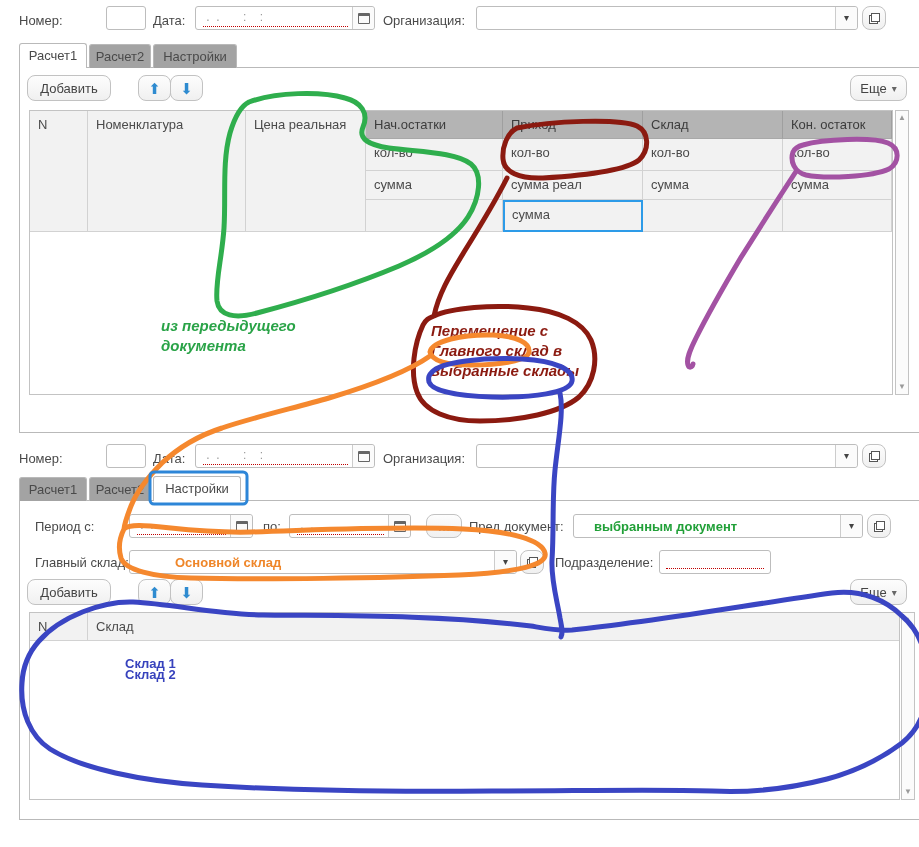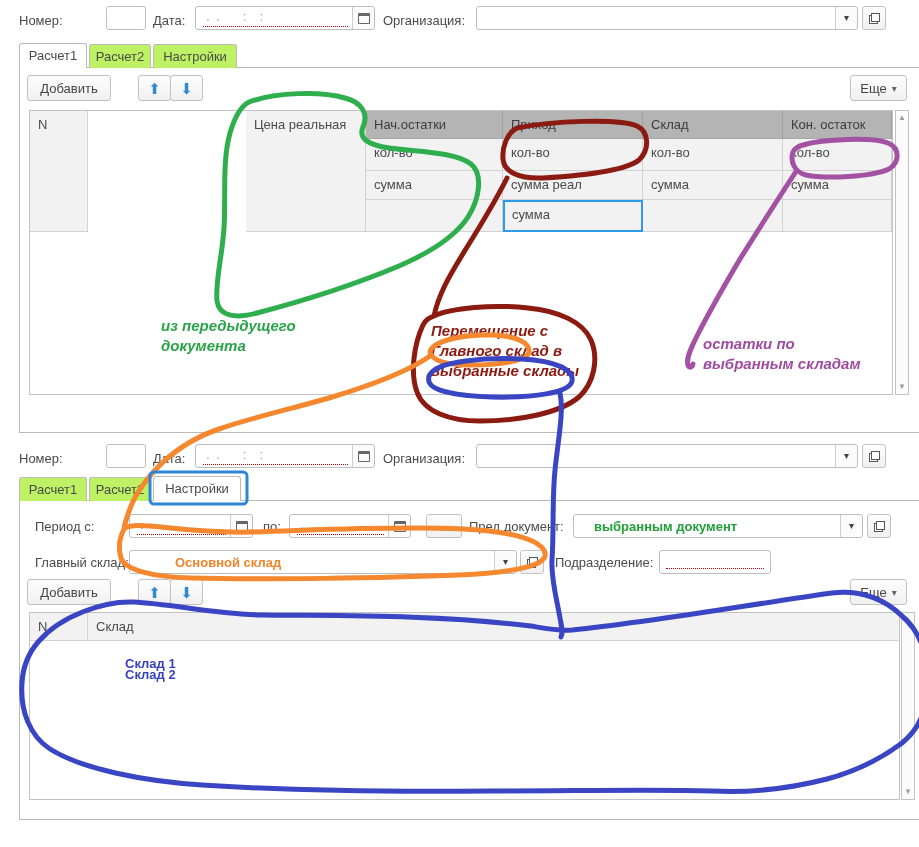--- a/index.html
+++ b/index.html
@@ -11,27 +11,27 @@
   .ph{position:absolute;left:7px;right:26px;top:3px;height:17px;color:#9a9a9a;font-size:12px;
       white-space:pre;border-bottom:1px dotted #c00000;overflow:hidden;}
   .redline{position:absolute;left:6px;right:6px;bottom:4px;border-bottom:1px dotted #c00000;}
   .field-btn{position:absolute;right:0;top:0;bottom:0;width:22px;border-left:1px solid #ccc;
       background:#fbfbfb;display:flex;align-items:center;justify-content:center;border-radius:0 3px 3px 0;}
   .dd{font-size:10px;color:#444;line-height:1;}
   .cal-ic{display:inline-block;width:12px;height:11px;border:1px solid #666;border-top:3px solid #666;border-radius:1px;}
   .copy-ic{position:relative;display:inline-block;width:11px;height:11px;}
   .copy-ic::after{content:"";position:absolute;right:0;top:0;width:7px;height:7px;border:1px solid #555;background:#fff;}
   .copy-ic::before{content:"";position:absolute;left:0;bottom:0;width:7px;height:7px;border:1px solid #555;background:#fff;}
-  .btn{position:absolute;border:1px solid #c2c2c2;border-radius:3px;background:linear-gradient(#fdfdfd,#f0f0f0);
+  .btn{position:absolute;border:1px solid #c2c2c2;border-radius:8px;background:linear-gradient(#fdfdfd,#f0f0f0);
       text-align:center;color:#444;display:flex;align-items:center;justify-content:center;z-index:2;}
   .btn .dd-sm{font-size:10px;color:#666;margin-left:5px;}
   .up-g{color:#2e8bd0;font-size:15px;line-height:1;}
   .dn-g{color:#2e8bd0;font-size:15px;line-height:1;}
   .tab{position:absolute;height:24px;line-height:23px;text-align:center;border:1px solid #b9b9b9;border-bottom:none;
-      border-radius:3px 3px 0 0;background:#bef264;z-index:1;}
+      border-radius:3px 3px 0 0;background:#a3a3a3;z-index:1;}
   .tab.active{background:#fff;height:25px;z-index:3;}
   .panel{position:absolute;border:1px solid #b9b9b9;background:#fff;z-index:0;}
   .tbl{position:absolute;border:1px solid #c3c3c3;background:#fff;}
   .hcell{position:absolute;border-right:1px solid #d2d2d2;border-bottom:1px solid #d2d2d2;background:#f2f2f2;
       padding:6px 8px 0;color:#4b4b4b;overflow:hidden;white-space:nowrap;}
   .hcell.dark{background:#b4b4b4;color:#3c3c3c;border-right-color:#9f9f9f;border-bottom-color:#a8a8a8;}
   .hcell.sel{border:2px solid #2d9be8;padding:5px 7px 0;}
   .scroll{position:absolute;border:1px solid #c3c3c3;background:#fbfbfb;}
   .sarr{position:absolute;left:0;right:0;text-align:center;font-size:8px;color:#9a9a9a;line-height:1;}
   .note{position:absolute;font-weight:bold;white-space:pre-line;line-height:20px;font-size:15px;z-index:40;font-style:italic;}
@@ -77,20 +77,21 @@
   <div class="btn" style="left:159px;top:75px;width:33px;height:26px">
       <span class="dn-g">⬇</span>
     </div>
   <div class="btn" style="left:839px;top:75px;width:57px;height:26px">
       <span>Еще</span>
       <span class="dd-sm">▾</span>
     </div>
 
   <div class="tbl" style="left:18px;top:110px;width:864px;height:285px">
     <div class="hcell" style="left:0;top:0;width:58px;height:121px">N</div>
+    <div class="hcell" style="left:58px;top:0;width:158px;height:121px">Номенклатура</div>
     <div class="hcell dark" style="left:336px;top:0;width:137px;height:28px">Нач.остатки</div>
 
     <div class="hcell" style="left:216px;top:0;width:120px;height:121px">Цена реальная</div>
     <div class="hcell dark" style="left:473px;top:0;width:140px;height:28px">Приход</div>
     <div class="hcell dark" style="left:613px;top:0;width:140px;height:28px">Склад</div>
     <div class="hcell dark" style="left:753px;top:0;width:109px;height:28px">Кон. остаток</div>
 
     <div class="hcell" style="left:336px;top:28px;width:137px;height:32px">кол-во</div>
     <div class="hcell" style="left:473px;top:28px;width:140px;height:32px">кол-во</div>
     <div class="hcell" style="left:613px;top:28px;width:140px;height:32px">кол-во</div>
@@ -202,22 +203,20 @@
   </div>
 
   <div class="blue-row" style="left:114px;top:656px">Склад 1</div>
   <div class="blue-row" style="left:114px;top:667px">Склад 2</div>
 
   <div class="note" style="left:150px;top:316px;width:150px;color:#29a347">из передыдущего
 документа</div>
   <div class="note" style="left:420px;top:321px;width:150px;color:#8b1a10">Перемещение с
 Главного склад в
 выбранные склады</div>
-  <div class="note" style="left:692px;top:334px;width:160px;color:#a04ba0">остатки по
-выбранным складам</div>
 
   <svg class="ann-svg" width="919" height="847" viewBox="0 0 919 847">
 
     <path d="M 238,102 C 265,92 310,91 334,98 C 350,102 358,113 352,127 C 347,139 358,145 378,148
          C 408,152 445,152 460,164 C 472,174 469,198 457,217 C 444,237 418,253 388,266
          C 345,284 288,302 246,313 C 224,319 208,316 206,301 C 204,282 211,258 213,228
          C 215,196 211,162 219,133 C 224,116 230,106 238,102 Z" fill="none" stroke="#2fae4d" stroke-width="5" stroke-linecap="round" stroke-linejoin="round"></path>
 
     <path d="M 506,128 C 540,121 608,118 626,126 C 638,132 639,149 628,160 C 613,172 565,176 532,178
          C 508,179 493,172 492,159 C 491,147 496,133 506,128 Z

